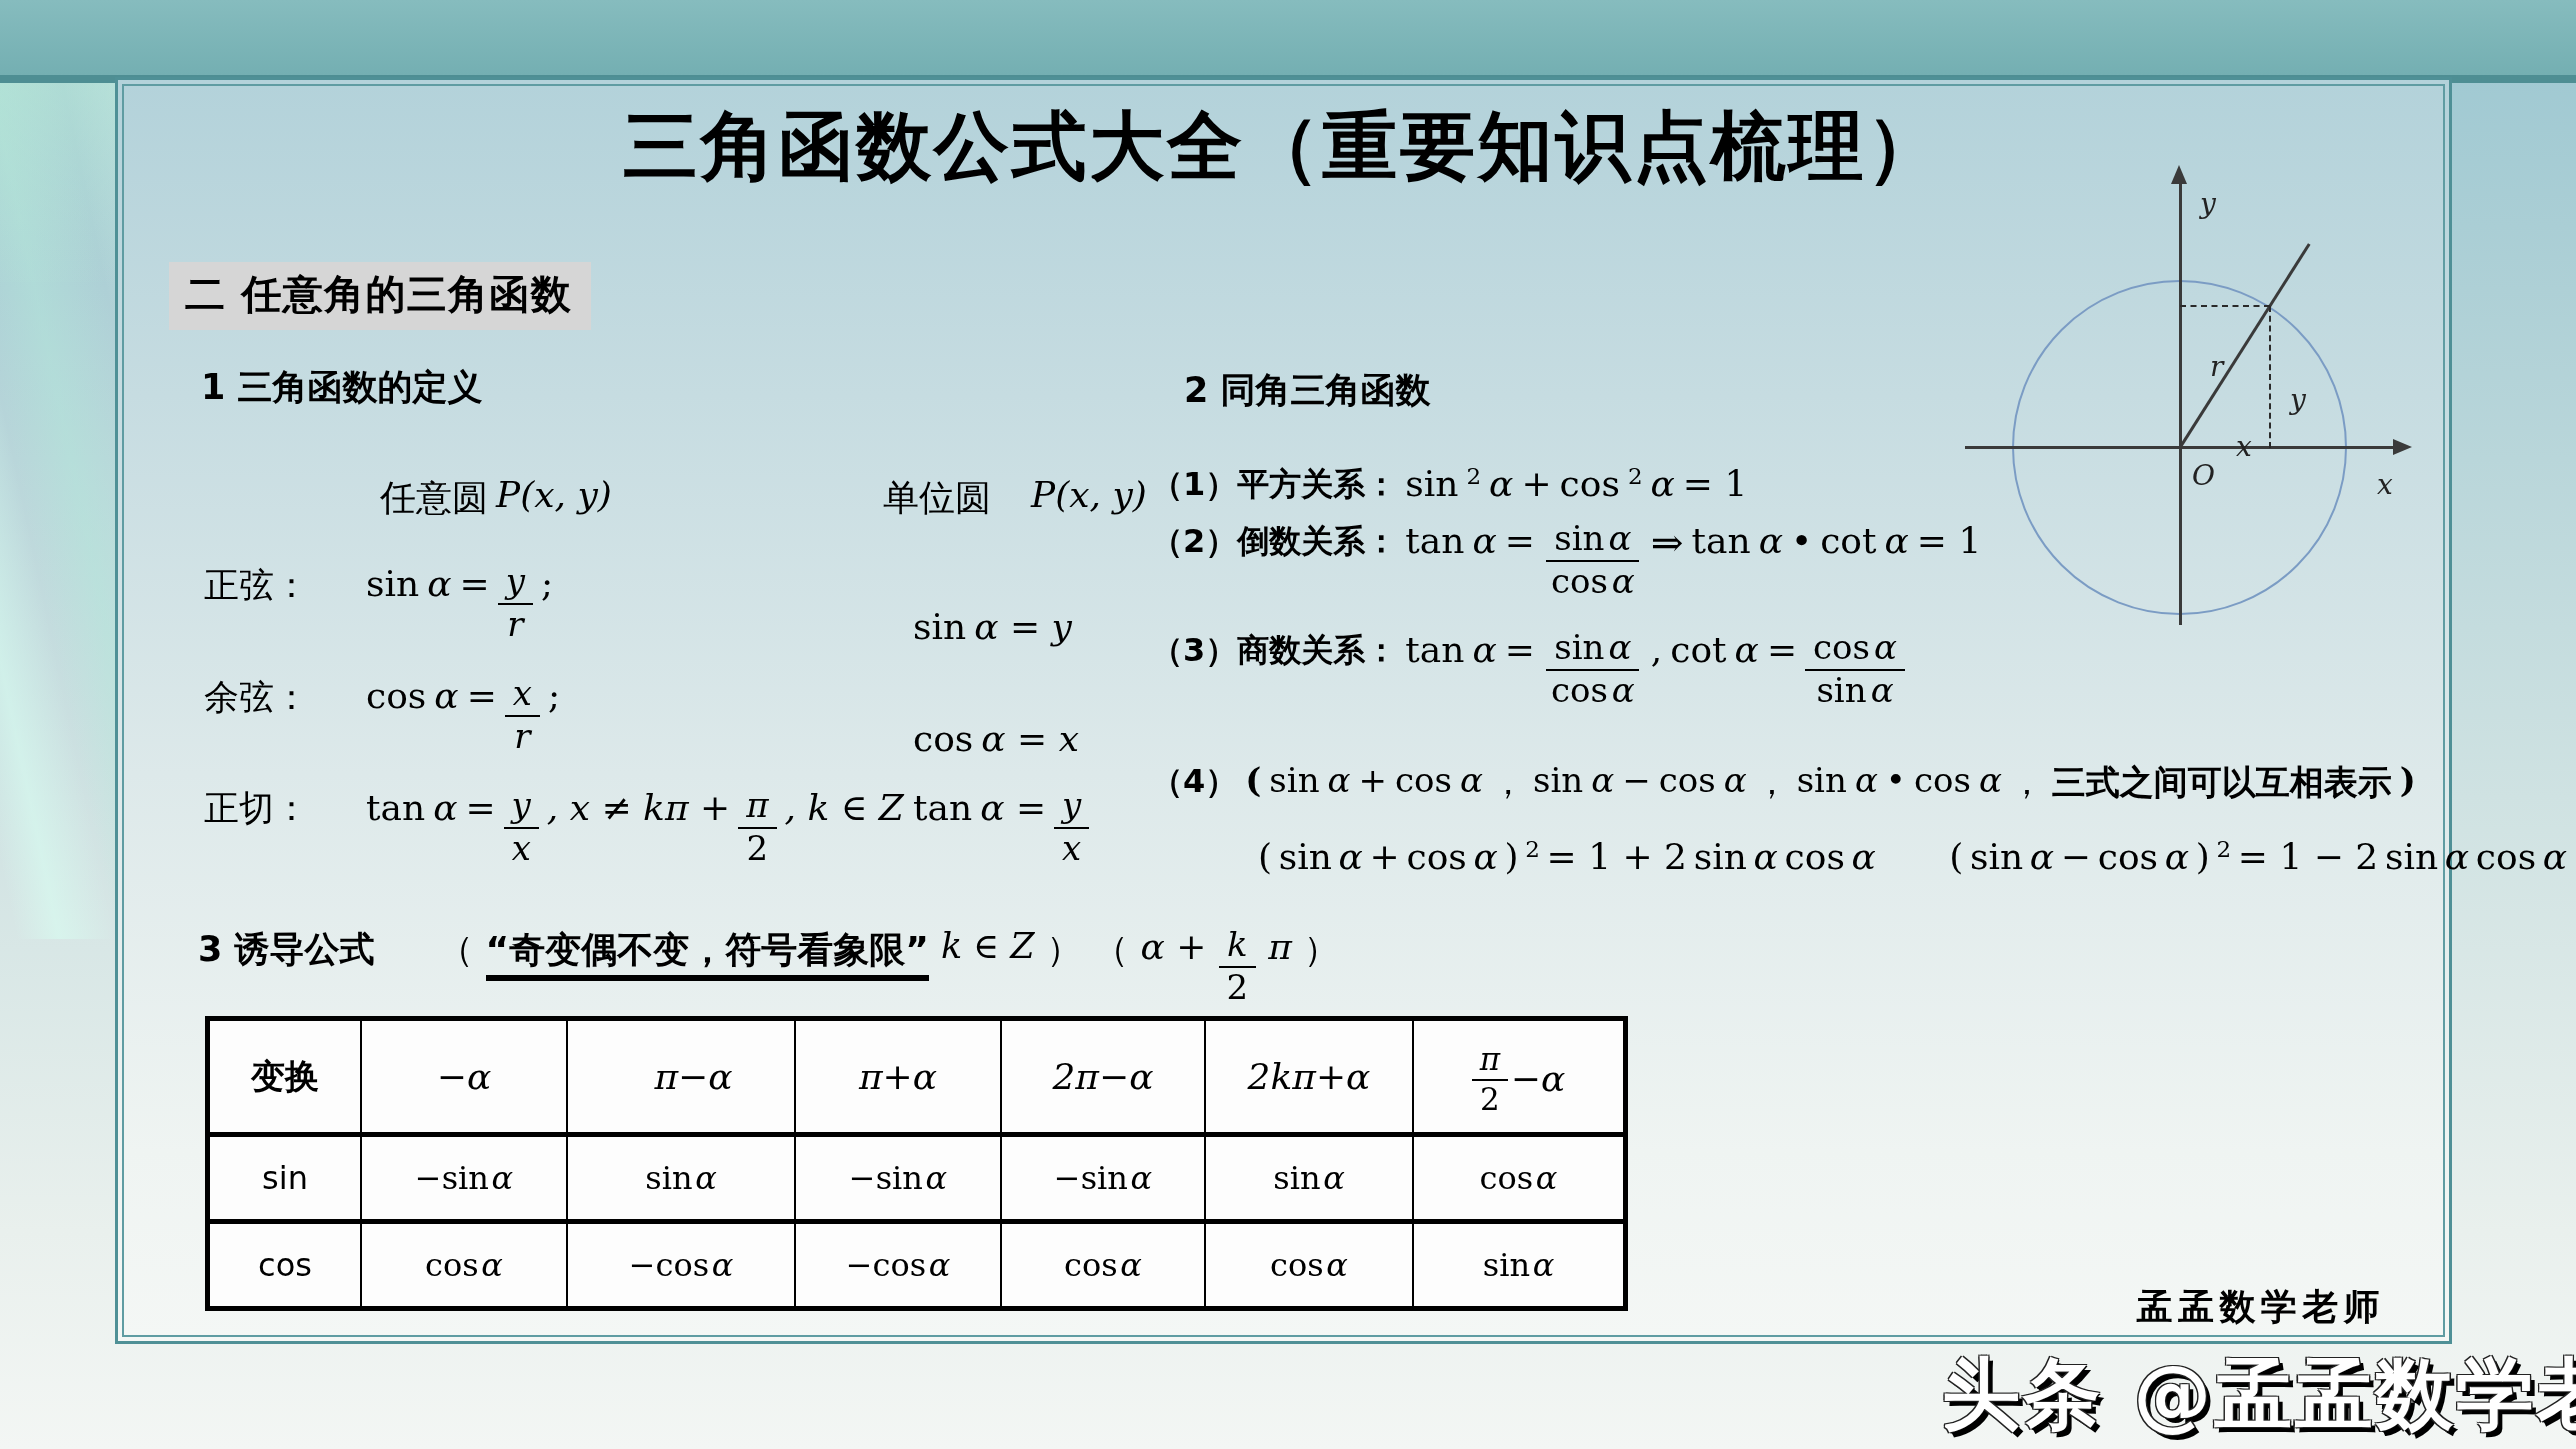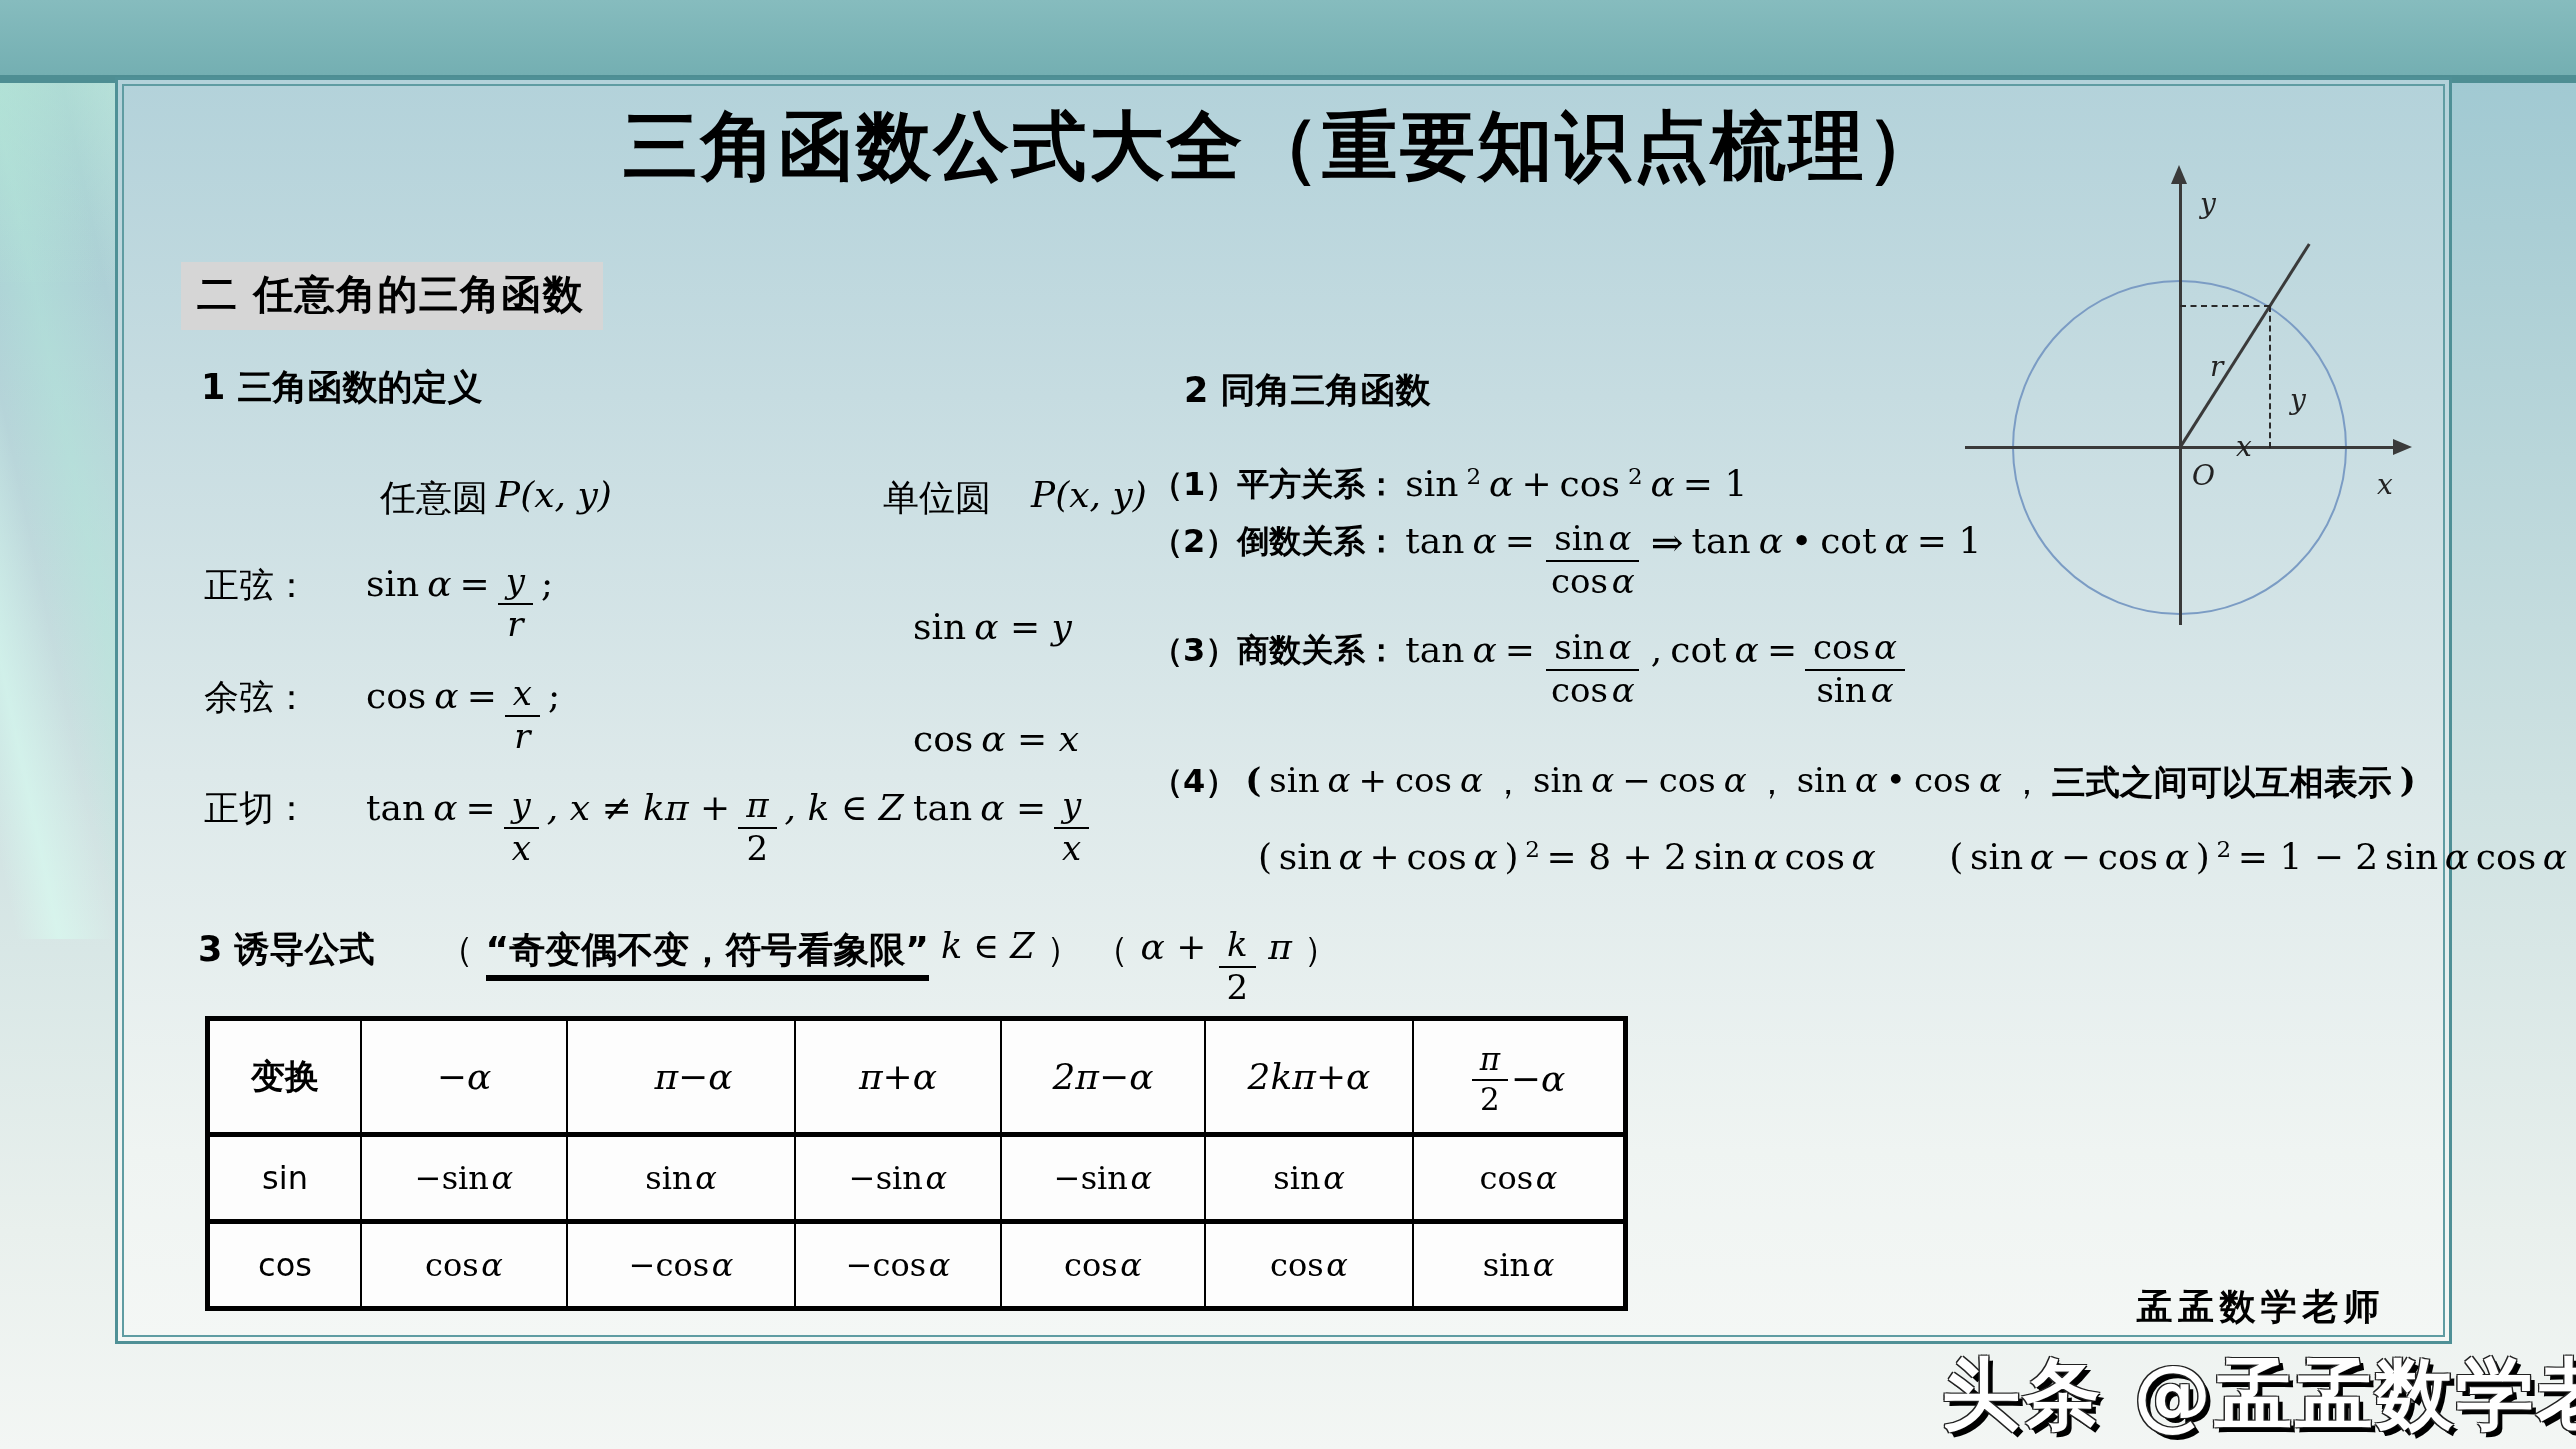--- a/index.html
+++ b/index.html
@@ -30,21 +30,21 @@
   .cnb{font-family:"DejaVu Sans",sans-serif;font-weight:700;}
   .mrow{position:absolute;display:flex;align-items:flex-start;gap:8px;font-size:36px;white-space:nowrap;margin-top:44px;}
   .frac{display:inline-flex;flex-direction:column;align-items:center;line-height:1.05;font-size:34px;}
   .frac .num{border-bottom:2.7px solid #000;padding:1.3px 8px 2.7px 8px;display:flex;gap:4px;}
   .frac .den{padding:2.7px 8px 0 8px;display:flex;gap:4px;}
   sup.sq{font-size:23px;vertical-align:super;font-family:"DejaVu Serif",serif;}
   
   .title{position:absolute;top:17px;left:0;right:0;text-align:center;
     font-size:75px;font-weight:900;font-family:Liberation Mono, monospace;letter-spacing:2.7px;}
   .section{position:absolute;left:51px;top:182px;background:#d6d6d6;
-    font-size:40px;font-weight:700;padding:5.4px 19px 8px 16px;letter-spacing:1.3px;margin-left:12px;}
+    font-size:40px;font-weight:700;padding:5.4px 19px 8px 16px;letter-spacing:1.3px;}
   .subhead{position:absolute;font-size:35px;font-weight:700;}
   .deflabel{position:absolute;font-size:35px;}
   .itemlabel{font-weight:600;font-size:32px;}
   .underq{border-bottom:6px solid #000;font-size:36px;}
   
   table.ind{position:absolute;left:87px;top:936px;border-collapse:collapse;
     border:5.4px solid #000;background:#fdfdfd;table-layout:fixed;}
   table.ind td{border-left:2px solid #000;border-right:2px solid #000;
     border-top:5.4px solid #000;border-bottom:5.4px solid #000;
     text-align:center;vertical-align:middle;padding:0;}
@@ -271,21 +271,21 @@
 
   <div class="mrow" style="left:1140px;top:712px;height:67px;gap:6.7px;">
     <span class="rm">(</span>
     <span class="rm">sin</span>
       <span class="it">α</span>
     <span class="rm">+</span>
     <span class="rm">cos</span>
       <span class="it">α</span>
     <span class="rm">)</span>
       <sup class="sq">2</sup>
-    <span class="rm">= 8 + 2</span>
+    <span class="rm">= 1 + 2</span>
     <span class="rm">sin</span>
       <span class="it">α</span>
     <span class="rm">cos</span>
       <span class="it">α</span>
     <span style="width:60px;"></span>
     <span class="rm">(</span>
     <span class="rm">sin</span>
       <span class="it">α</span>
     <span class="rm">−</span>
     <span class="rm">cos</span>

